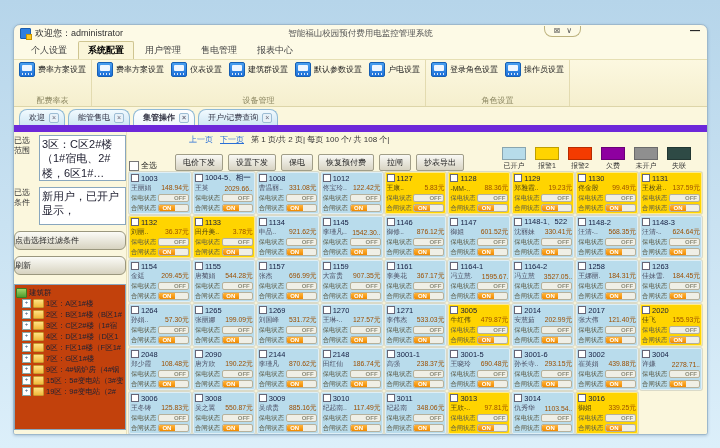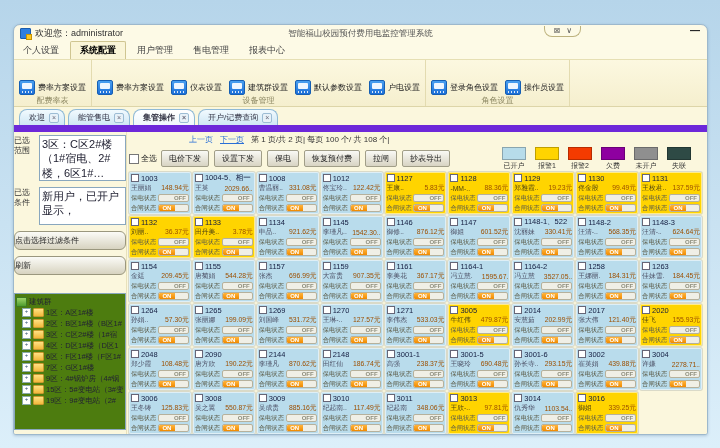--- a/index.html
+++ b/index.html
@@ -12,27 +12,27 @@
           overflow:hidden;box-shadow:0 1px 3px rgba(40,80,120,.25);display:flex;flex-direction:column}
   
   .titlebar{height:17px;display:flex;align-items:center;padding:0 6px;font-size:9px;color:#333;position:relative;flex:none}
   .appicon{width:9px;height:9px;background:linear-gradient(135deg,#2f7fe0 55%,#ffc factory824 55%);background:#2f7fe0;border:1px solid #1b5cab;border-radius:1px;margin-right:4px;position:relative}
   .appicon::after{content:"";position:absolute;right:-2px;bottom:-2px;width:4px;height:4px;background:#ffc824;border:1px solid #c79400}
   .titlebar .greeting{white-space:nowrap}
   .titlebar .center-title{position:absolute;left:0;right:0;text-align:center;font-size:8.5px;color:#555;pointer-events:none}
   .win-pill{position:absolute;right:126px;top:1px;border:1px solid #bdb27e;border-top:none;border-radius:0 0 8px 8px;padding:0 8px 1px;background:#fdfae6;font-size:8px;color:#555;display:flex;gap:6px;align-items:center}
   .win-min{position:absolute;right:7px;top:2px;font-size:10px;font-weight:bold;color:#222;line-height:8px}
   
-  .ribbon-tabs{height:17px;display:flex;align-items:flex-end;gap:2px;flex:none}
+  .ribbon-tabs{height:17px;display:flex;align-items:flex-end;padding-left:8px;gap:2px;flex:none}
   .rtab{font-size:9px;color:#444;padding:2px 9px;border-radius:2px 2px 0 0}
   .rtab.active{font-weight:bold;color:#000;background:#faf5d8;border:1px solid #cfc591;border-bottom:none}
   
   .ribbon{height:46px;background:linear-gradient(#fcf8e0,#f5efce);border-top:1px solid #e6dfb4;border-bottom:1px solid #ddd5a8;display:flex;flex:none}
   .rgroup{display:flex;flex-direction:column;border-right:1px solid #e3dbb0;padding:2px 5px 0}
-  .rgroup-buttons{flex:1;display:flex;align-items:flex-end;gap:7px}
+  .rgroup-buttons{flex:1;display:flex;align-items:flex-start;gap:7px}
   .rgroup-label{height:11px;text-align:center;font-size:8px;color:#8a8560}
   .rbtn{display:flex;align-items:center;gap:3px;font-size:8px;color:#222;white-space:nowrap}
   .dev-icon{width:14px;height:13px;background:linear-gradient(#4aa0f0,#1c6fd8);border:1px solid #155fb4;border-radius:2px;position:relative;flex:none}
   .dev-icon::before{content:"";position:absolute;left:2px;right:2px;top:2px;bottom:5px;background:#eef6ff;border-radius:1px}
   .dev-icon::after{content:"";position:absolute;left:2px;right:2px;bottom:1px;height:2px;
      background:repeating-linear-gradient(90deg,#dce9f8 0 1px,transparent 1px 3px)}
   .rgroup.spacer{flex:1;border-right:none}
   
   .doc-tabs{height:18px;background:#fbf7dd;display:flex;align-items:flex-end;gap:3px;padding-left:5px;border-bottom:7px solid #6d28d9;flex:none}
   .dtab{font-size:8px;color:#334;display:flex;align-items:center;gap:4px;padding:2px 5px 2px 9px;
@@ -41,30 +41,30 @@
   .dtab .x{width:8px;height:8px;line-height:7px;font-size:7px;text-align:center;color:#667;background:#e7f1f8;border:1px solid #9cbcd4;border-radius:2px}
   
   .content{flex:1;display:flex;min-height:0}
   .sidebar{width:113px;flex:none;background:#fbf7dd;border-right:1px solid #e8e1ba;padding:3px 0 4px;display:flex;flex-direction:column;gap:6px;box-sizing:border-box}
   .field-row{display:flex;gap:2px}
   .field-label{width:23px;flex:none;font-size:8px;color:#333;line-height:1.2;padding-top:1px}
   .listbox,.condbox{flex:1;background:#fff;border:1px solid #89a7be;font-size:11px;color:#223;line-height:1.3;padding:1px 2px;white-space:pre-line;overflow:hidden;min-width:0}
   .listbox{height:42px;position:relative;padding-right:10px}
   .condbox{height:34px}
   .panel-btn{font-size:8px;color:#222;text-align:left;padding:3px 0;background:linear-gradient(#fbfbf7,#d7d3c0);border:1px solid #9a977e;border-radius:6px}
-  .tree{flex:1;background:#4d7c0f;border:1px solid #89a7be;margin-top:12px;padding:2px 1px;font-size:7.5px;color:#223;overflow:hidden}
+  .tree{flex:1;background:#c2410c;border:1px solid #89a7be;margin-top:3px;padding:2px 1px;font-size:7.5px;color:#223;overflow:hidden}
   .tree-row{display:flex;align-items:center;gap:2px;height:11px;white-space:nowrap;overflow:hidden}
   .expander{width:7px;height:7px;flex:none;border:1px solid #8aa;background:#fff;font-size:6px;line-height:5px;text-align:center;color:#357}
   .node-icon{width:9px;height:7px;flex:none;background:linear-gradient(#ffe183,#f2b93b);border:1px solid #c9992f;border-radius:1px}
   .root-icon{width:9px;height:8px;flex:none;background:linear-gradient(#9fd468,#4e9c2e);border:1px solid #3d7c22;border-radius:1px}
   
   .main{flex:1;display:flex;flex-direction:column;background:#fbf7dd;padding:1px 4px 0 2px;min-width:0}
   .pager-row{height:13px;display:flex;align-items:center;gap:7px;font-size:8px;color:#333;padding-left:60px;flex:none}
   .plink{color:#2a6fd6}.plink.next{text-decoration:underline}
-  .toolbar-row{height:25px;display:flex;align-items:center;gap:4px;flex:none}
+  .toolbar-row{height:25px;display:flex;align-items:flex-end;gap:18px;flex:none}
   .select-all{display:flex;align-items:center;gap:2px;font-size:8px;color:#222}
   .cbx{width:8px;height:8px;background:#fff;border:1px solid #777;flex:none}
   .tb-btn{font-size:8px;color:#222;padding:2px 7px;background:linear-gradient(#f9f9f5,#d8d4c3);border:1px solid #a19e88;border-radius:2px;white-space:nowrap}
   .legend{margin-left:auto;display:flex;gap:9px;padding-right:12px}
   .legend-item{display:flex;flex-direction:column;align-items:center;gap:1px;font-size:7px;color:#333}
   .swatch{width:22px;height:11px;border:1px solid rgba(0,0,0,.25)}
   
   .grid{flex:1;display:grid;grid-template-columns:repeat(9,1fr);gap:2px;align-content:start;padding:1px 1px 0 0}
   .card{height:42px;border-radius:2px;padding:1px 2px;box-sizing:border-box;overflow:hidden;box-shadow:inset 0 0 0 1px rgba(255,255,255,.55),0 0 0 1px rgba(120,130,140,.25)}
   .card.open{background:#b9dcec}

